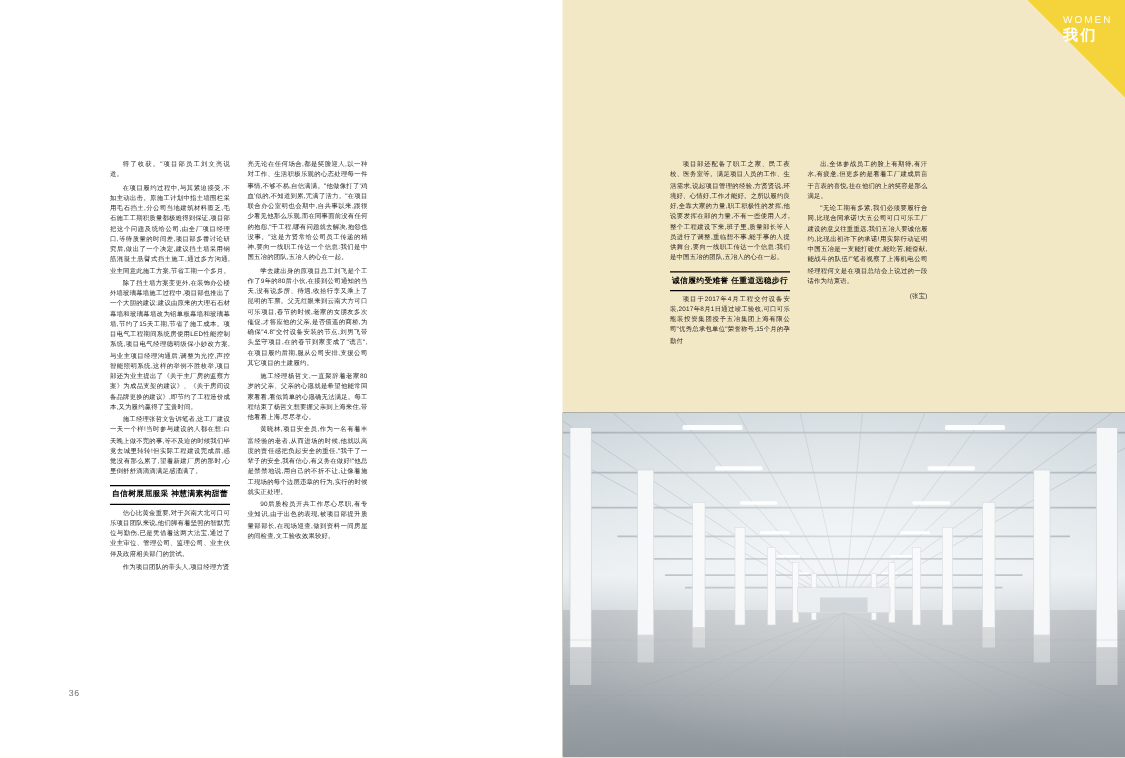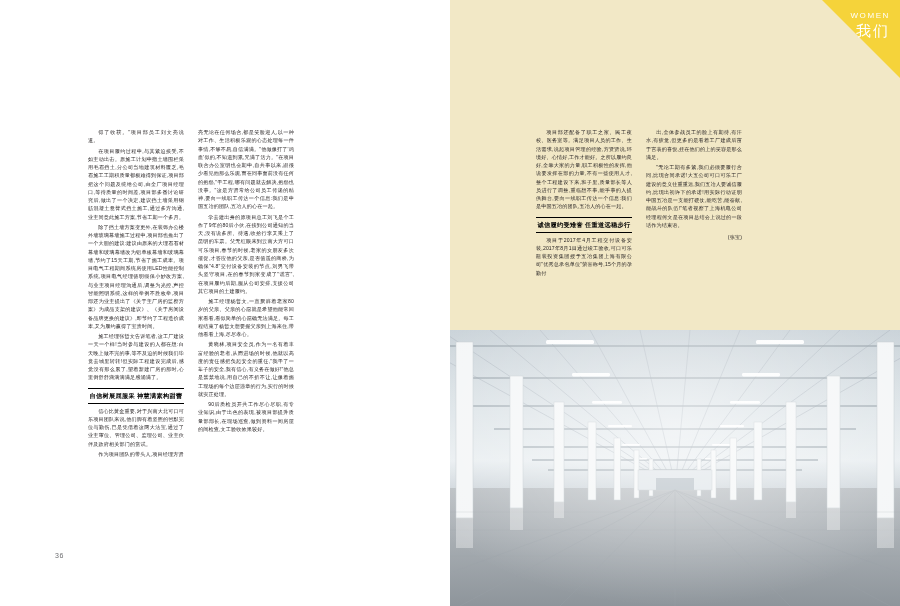--- a/index.html
+++ b/index.html
@@ -97,35 +97,36 @@
     top: 0;
     width: 0;
     height: 0;
     border-top: 78px solid #f5d33a;
     border-left: 78px solid transparent;
   }
   .corner-label {
     position: absolute;
     right: 10px;
     top: 11px;
-    text-align: right;
+    text-align: left;
     color: #ffffff;
     z-index: 4;
   }
   .corner-label .en {
     font-size: 8px;
     letter-spacing: 1.6px;
     display: block;
     line-height: 1.3;
   }
   .corner-label .cn {
-    font-size: 15px;
+    font-size: 12px;
     letter-spacing: 2px;
     display: block;
     line-height: 1.3;
+    font-weight: bold;
   }
 
   
   .r-col {
     position: absolute;
     top: 128px;
     width: 96px;
     font-size: 5.1px;
     line-height: 1.62;
     color: #231f20;

